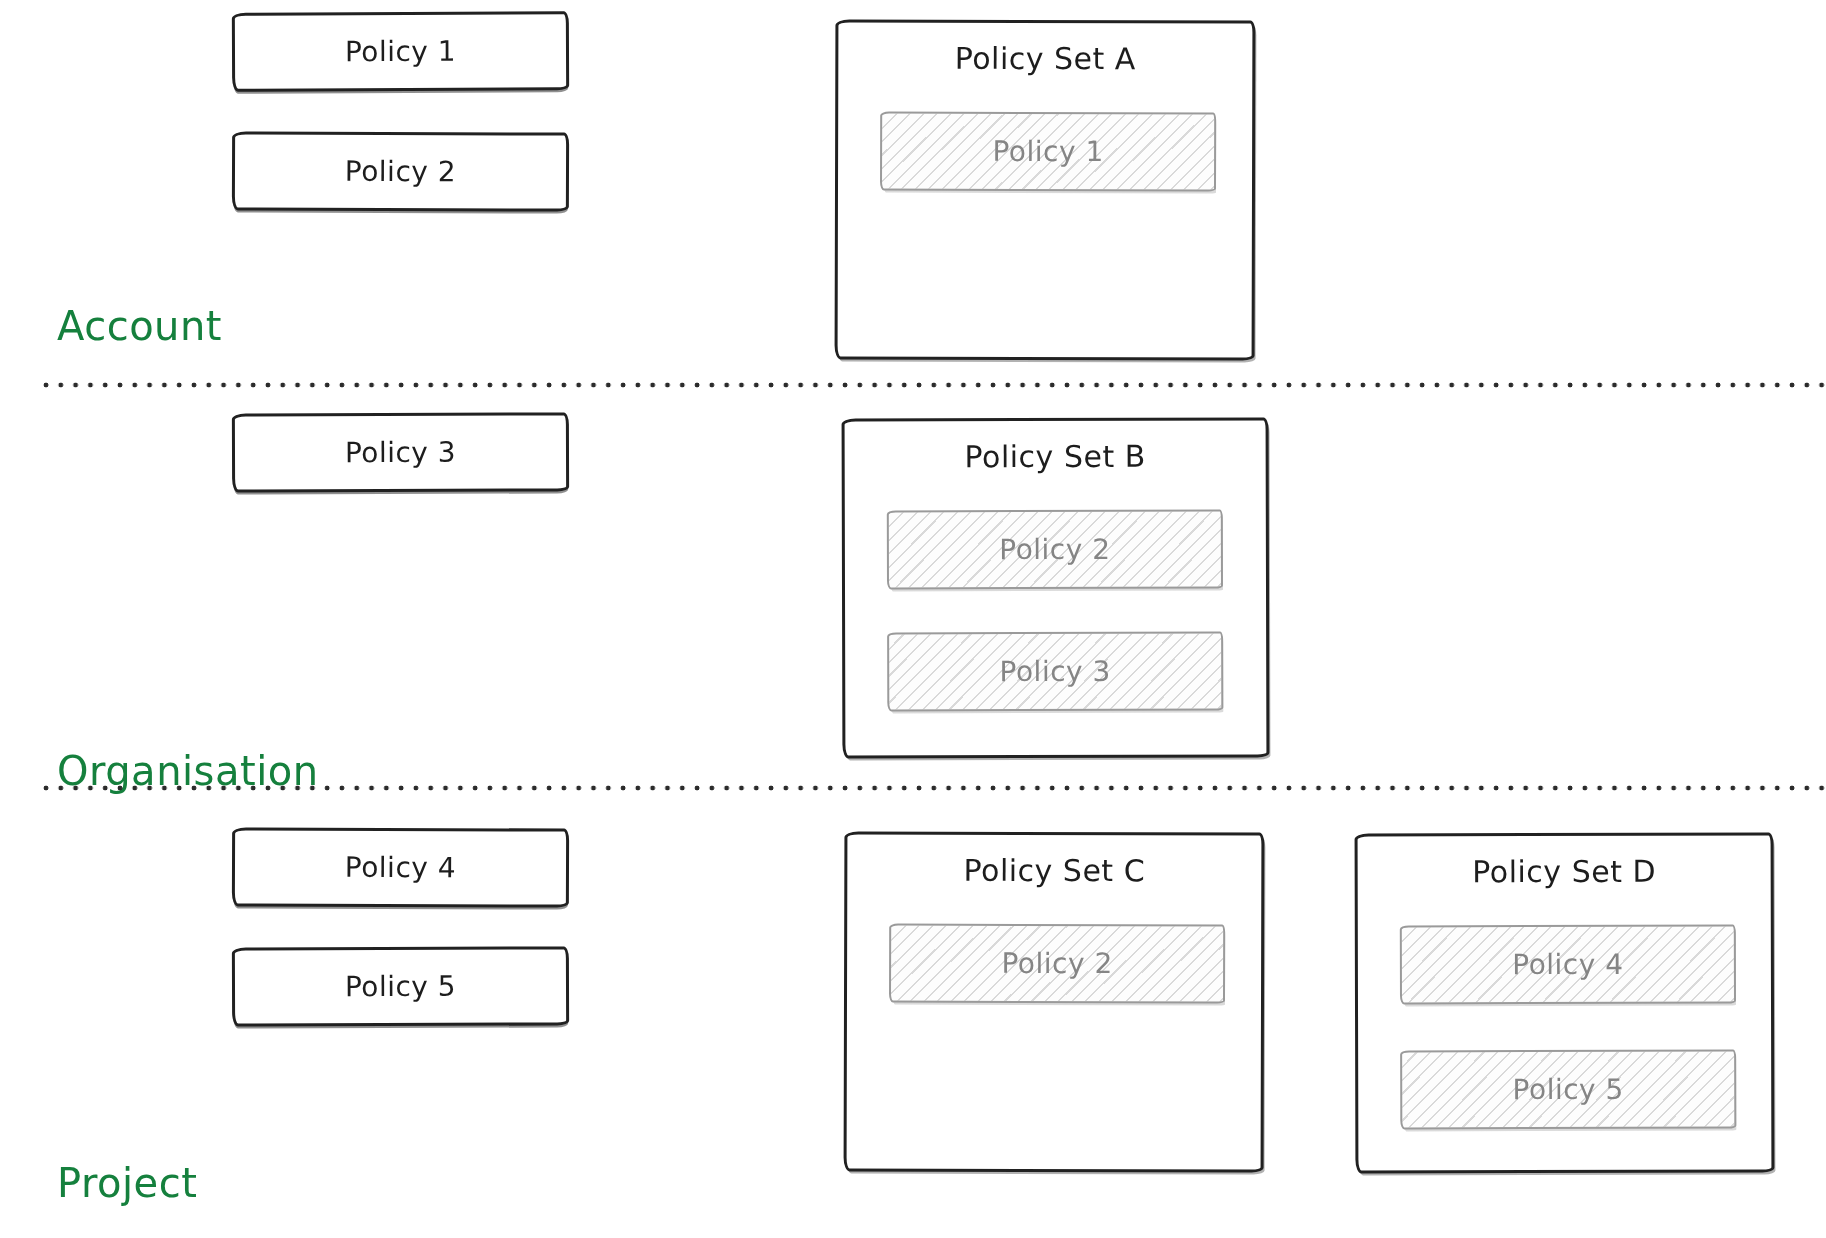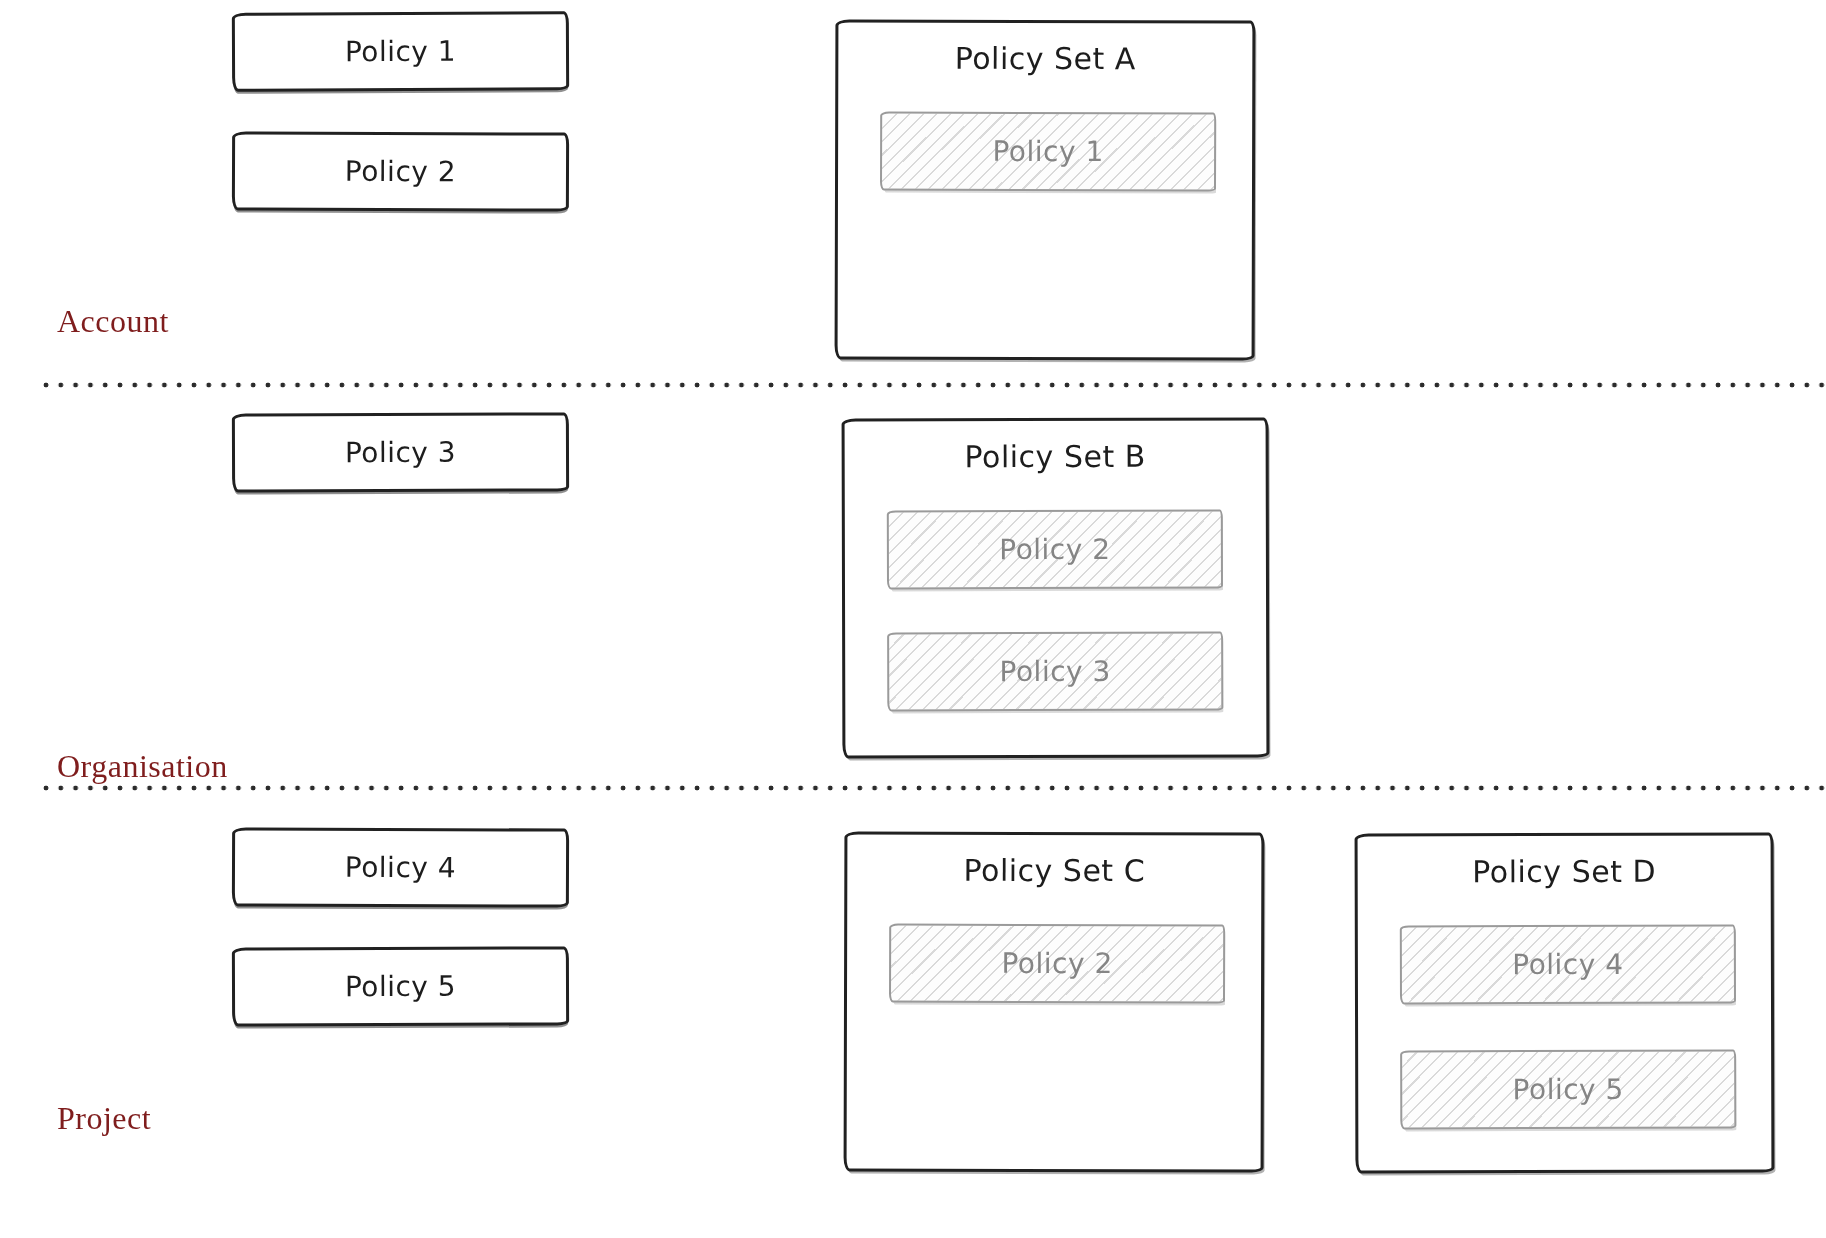--- a/index.html
+++ b/index.html
@@ -92,28 +92,27 @@
     box-shadow: 2px 4px 0 -2px rgba(150,150,150,0.35);
   }
   .member.slot-1 { top: 89px; }
   .member.slot-2 { top: 211px; }
   .pos-setD .member.slot-2 { top: 214px; }
 
   
   .tier-label {
     position: absolute;
     left: 50px;
-    font-size: 32px;
+    font-size: 40px;
     letter-spacing: 0.5px;
-    color: #7f1d1d;
-    font-family: Liberation Serif, serif;
+    color: #15803d;
   }
   .pos-lbl-account      { top: 303px; }
   .pos-lbl-organisation { top: 748px; }
-  .pos-lbl-project      { top: 1100px; }
+  .pos-lbl-project      { top: 1160px; }
 
   
   .divider {
     position: absolute;
     left: 36px;
     right: 0;
     height: 6px;
     background-image: radial-gradient(circle at 3px 3px, #2b2b2b 2.1px, transparent 2.7px);
     background-size: 14.8px 6px;
     background-repeat: repeat-x;

